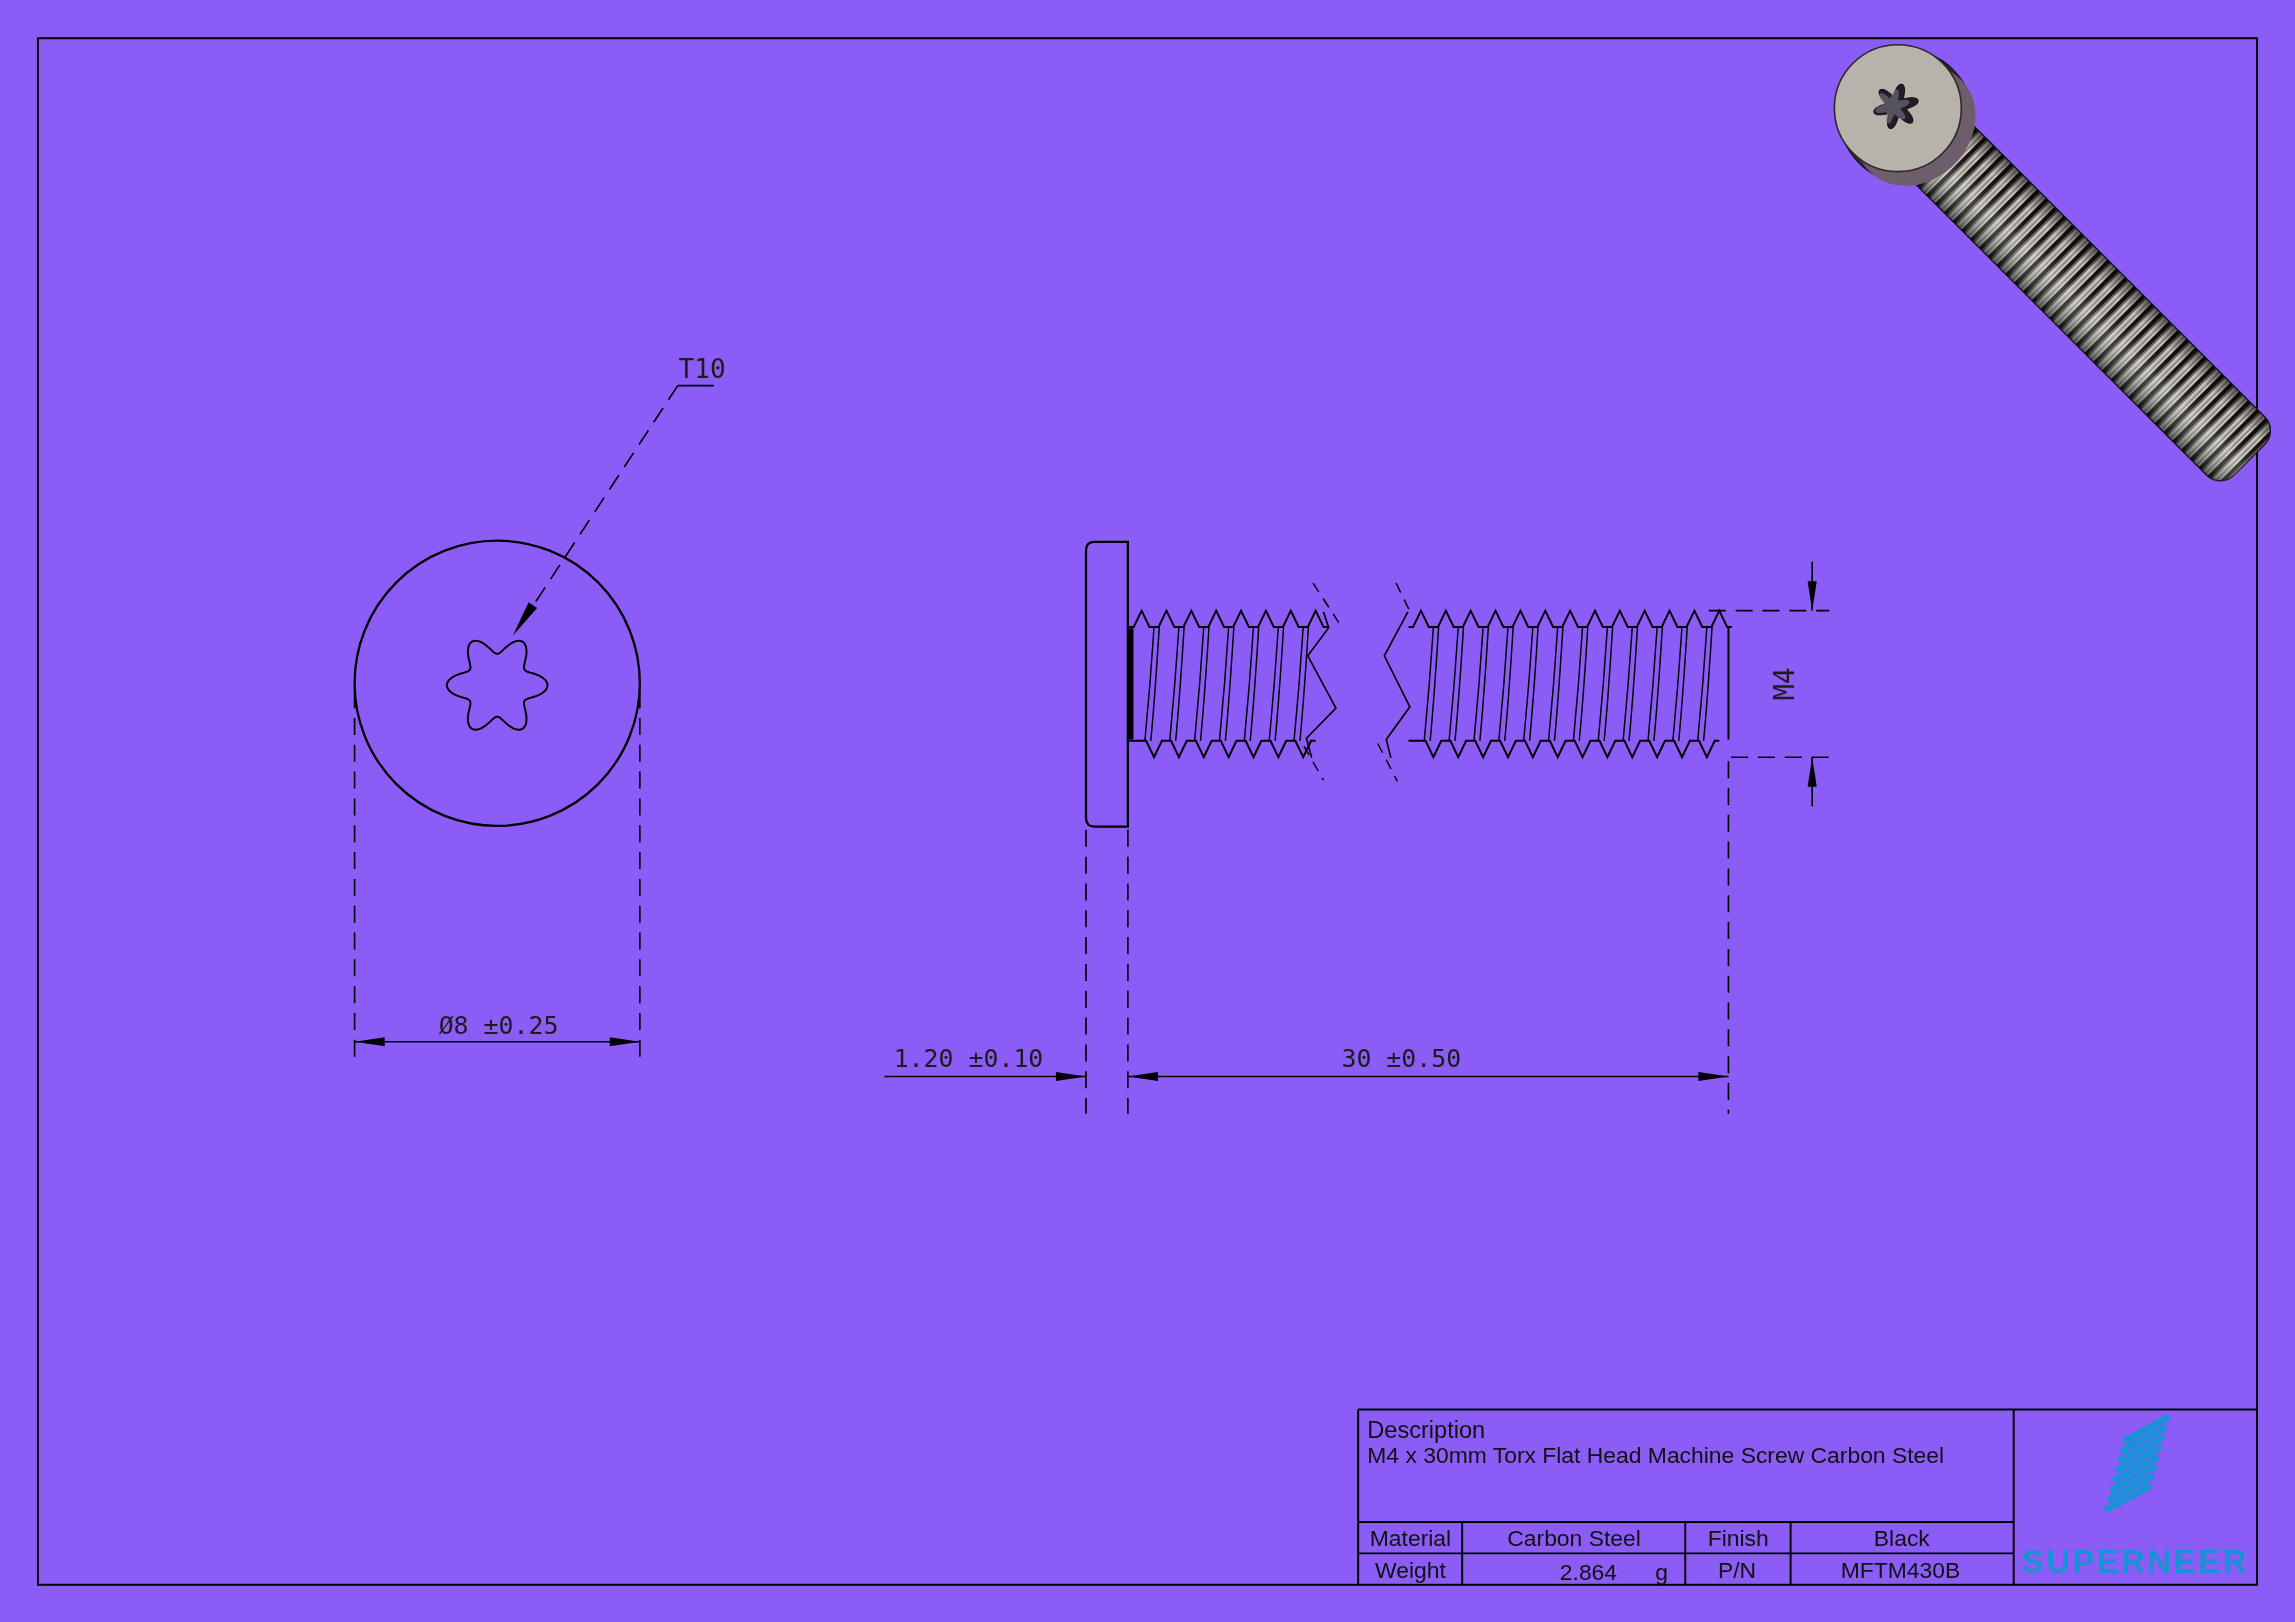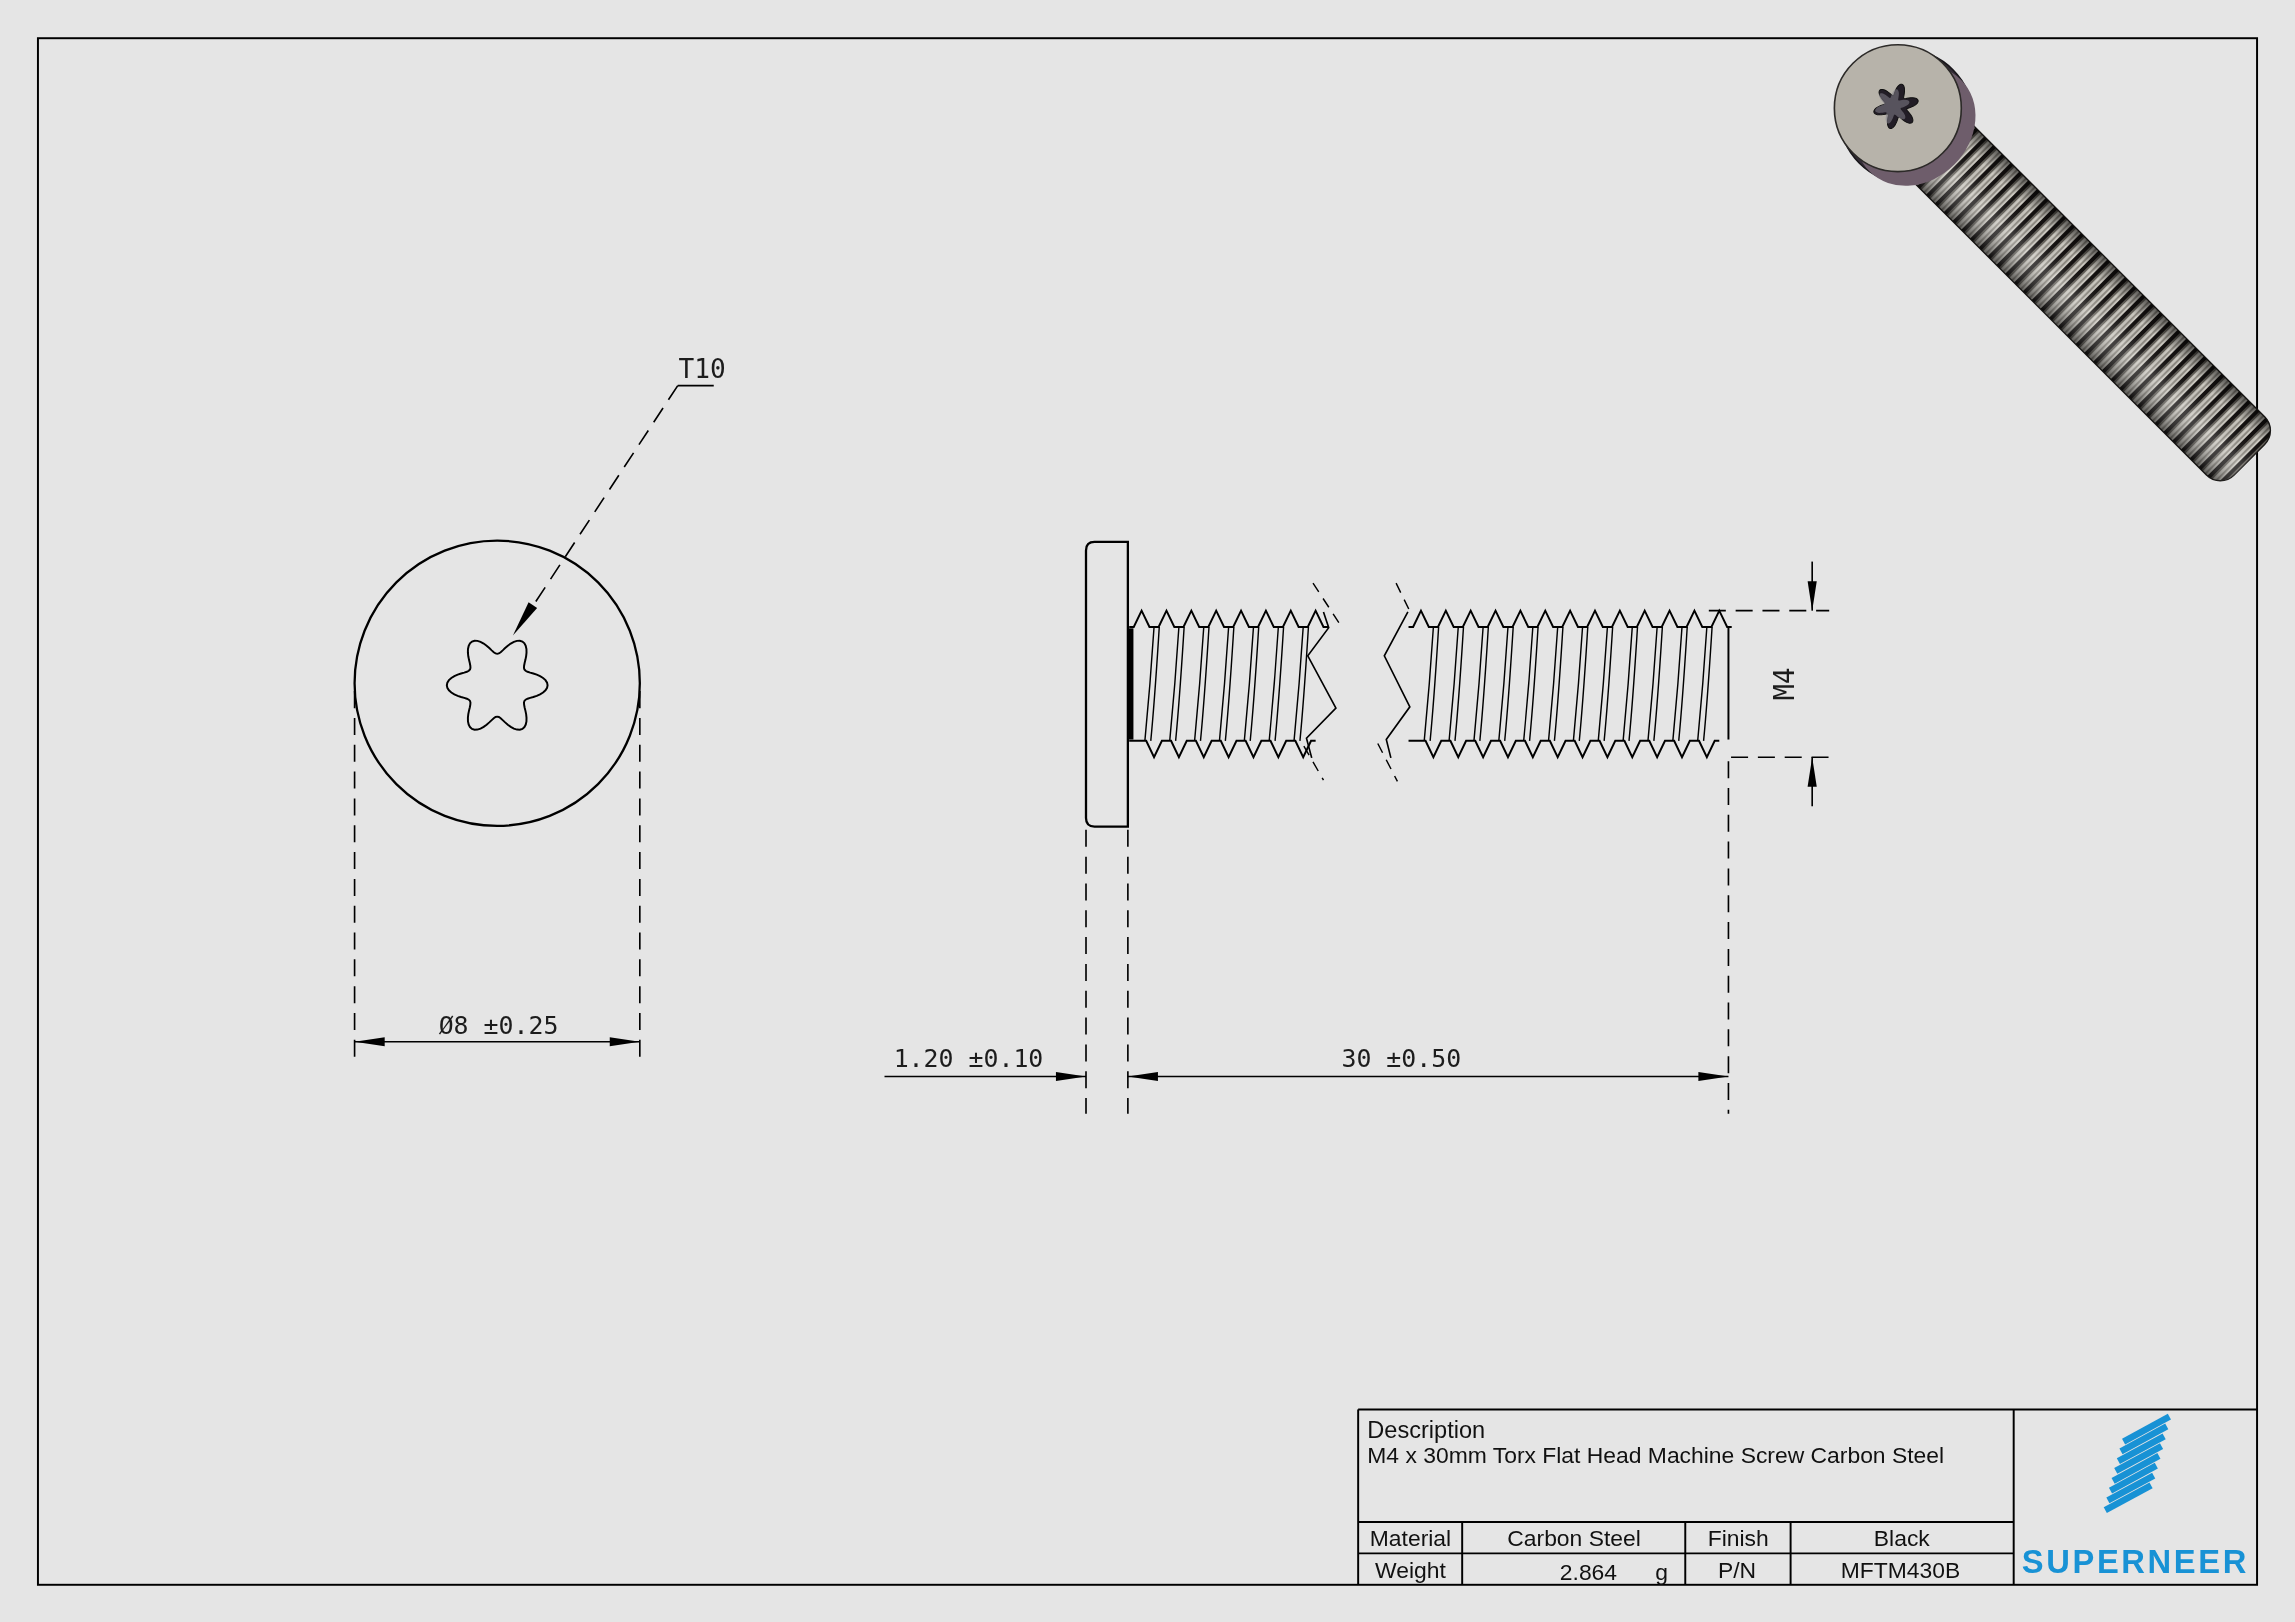--- a/index.html
+++ b/index.html
@@ -1,16 +1,16 @@
 <!DOCTYPE html>
 <html style="font-size:10.5px"><head>
 <meta charset="utf-8">
 <style>
   html,body{margin:0;padding:0;background:#ffffff;}
-  #page{position:relative;width:2295px;height:1623px;background:#e5e5e5;overflow:hidden;}
+  #page{position:relative;width:2295px;height:1623px;background:#8b5cf6;overflow:hidden;}
   svg{position:absolute;left:0;top:0;}
   text{user-select:none;}
   .dimtxt{font-family:"DejaVu Sans Mono","Liberation Mono",monospace;fill:#1c1c1c;}
   .tbtxt{font-family:"Liberation Sans","DejaVu Sans",sans-serif;fill:#111;}
   .brandtxt{font-family:"Liberation Sans","DejaVu Sans",sans-serif;font-weight:bold;letter-spacing:4px;}
 </style>
 </head>
 <body>
 
 <div id="page">

